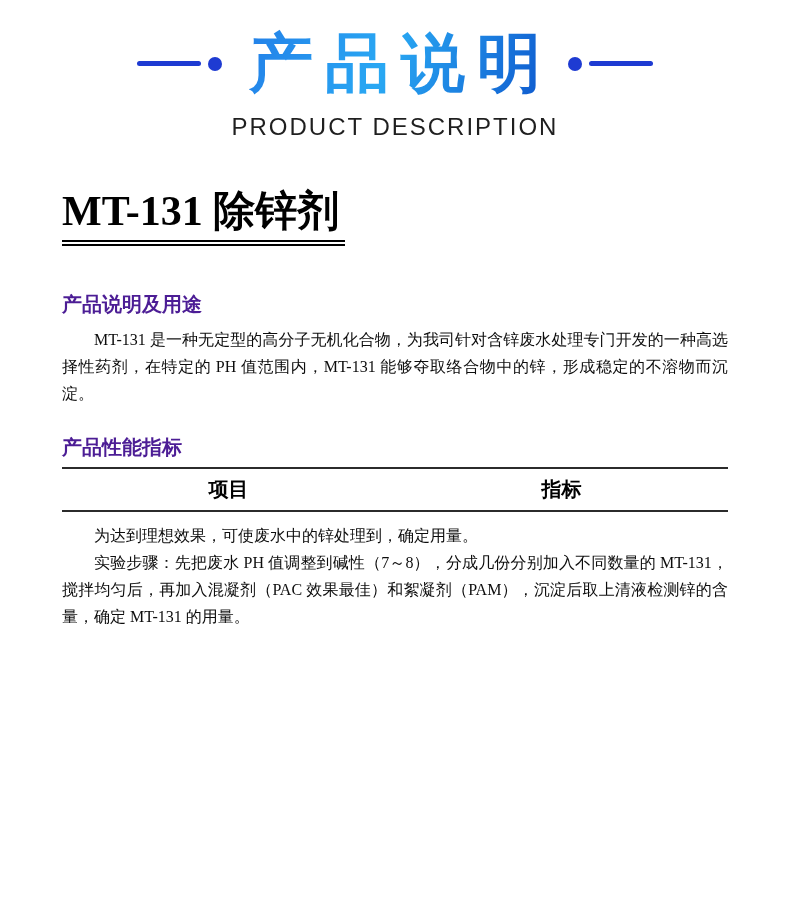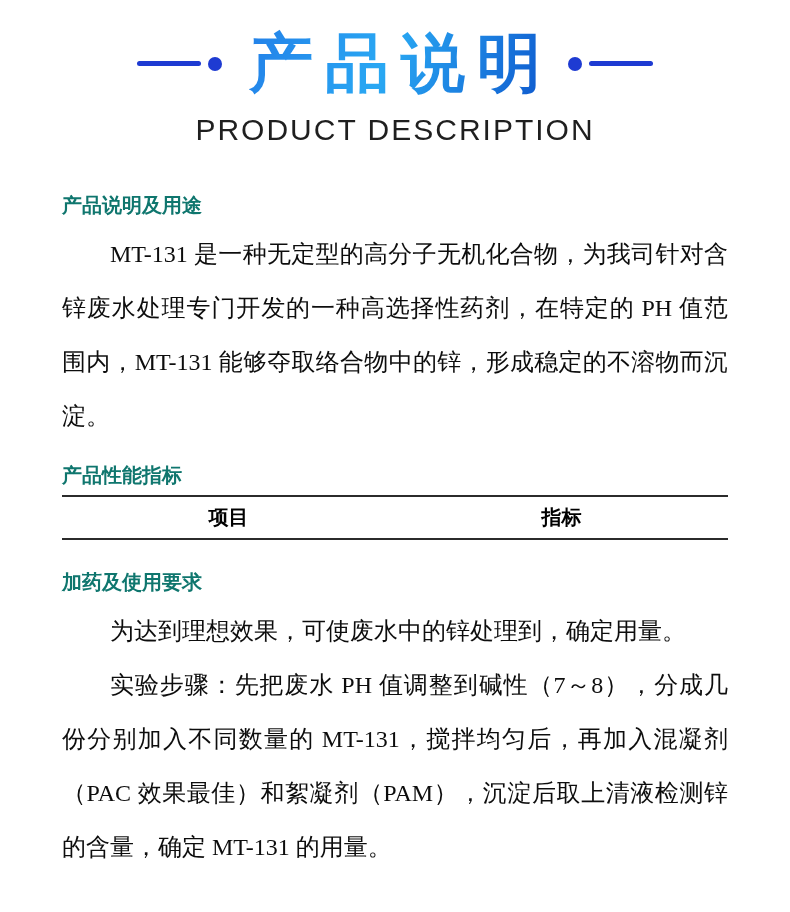--- a/index.html
+++ b/index.html
@@ -29,21 +29,21 @@
     line-height: 1.3;
     background: linear-gradient(110deg, #2380e8 0%, #29a8f3 45%, #0d55cc 100%);
     -webkit-background-clip: text;
     background-clip: text;
     color: #1673e0;
     -webkit-text-fill-color: transparent;
   }
   .subtitle {
     margin-top: 8px;
     font-family: "Liberation Sans", sans-serif;
-    font-size: 30px;
+    font-size: 24px;
     font-weight: 500;
     letter-spacing: 2px;
     color: #1f1f1f;
   }
   
   .doc-title-wrap { margin: 46px 62px 0; }
   .doc-title {
     display: inline-block;
     font-family: "Liberation Serif", serif;
     font-size: 42px;
@@ -52,30 +52,30 @@
     padding: 0 6px 5px 0;
     border-bottom: 6px double #000;
     line-height: 1.15;
   }
   
   .content { margin: 0 62px; }
   .sec-heading {
     font-family: "Liberation Sans", sans-serif;
     font-size: 20px;
     font-weight: 700;
-    color: #0f766e;
+    color: #4c1d95;
     line-height: 24px;
   }
   .sec-heading.first { margin-top: 46px; }
-  .sec-heading.second { margin-top: 20px; }
+  .sec-heading.second { margin-top: 28px; }
   .sec-heading.third { margin-top: 30px; }
   .body-p {
     margin-top: 10px;
-    font-size: 24px;
-    line-height: 54px;
+    font-size: 16px;
+    line-height: 27px;
     text-align: justify;
     text-indent: 2em;
     color: var(--ink);
   }
   .body-p.follow { margin-top: 0; }
   
   .spec-table {
     width: 100%;
     border-collapse: collapse;
     margin-top: 8px;
@@ -104,36 +104,38 @@
       </span>
       <span class="main-title">产品说明</span>
       <span class="deco">
         <span class="deco-dot"></span>
         <span class="deco-line"></span>
       </span>
     </div>
     <div class="subtitle">PRODUCT DESCRIPTION</div>
   </div>
 
+  <div class="doc-title-wrap">
+    <span class="doc-title">MT-131 除锌剂</span>
+  </div>
 
   <div class="content">
 
     <div class="sec-heading first">产品说明及用途</div>
     <p class="body-p">MT-131 是一种无定型的高分子无机化合物，为我司针对含锌废水处理专门开发的一种高选择性药剂，在特定的 PH 值范围内，MT-131 能够夺取络合物中的锌，形成稳定的不溶物而沉淀。</p>
 
     <div class="sec-heading second">产品性能指标</div>
     <table class="spec-table">
       <thead>
         <tr>
           <th>项目</th>
           <th>指标</th>
         </tr>
       </thead>
       <tbody>
       </tbody>
     </table>
 
-    <div class="sec-heading third">加药及使用要求</div>
     <p class="body-p">为达到理想效果，可使废水中的锌处理到，确定用量。</p>
     <p class="body-p follow">实验步骤：先把废水 PH 值调整到碱性（7～8），分成几份分别加入不同数量的 MT-131，搅拌均匀后，再加入混凝剂（PAC 效果最佳）和絮凝剂（PAM），沉淀后取上清液检测锌的含量，确定 MT-131 的用量。</p>
 
   </div>
 </div>
 
 </body></html>

